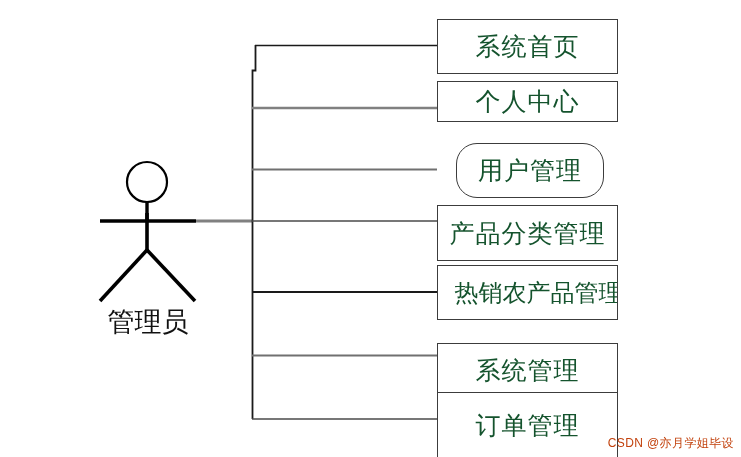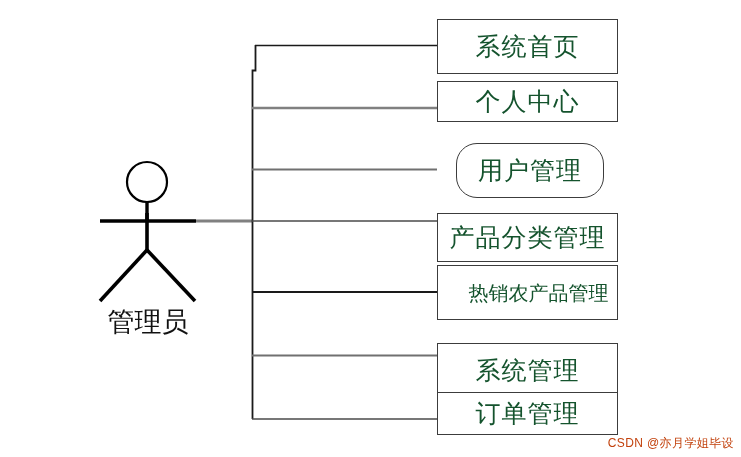--- a/index.html
+++ b/index.html
@@ -38,21 +38,21 @@
   }
   .usecase-label {
     color: #14532d;
     font-size: 25px;
     line-height: 1;
     letter-spacing: 1px;
     white-space: nowrap;
     font-family: "Liberation Sans", "DejaVu Sans", sans-serif;
   }
   .usecase-label.tight {
-    font-size: 20px;
+    font-size: 24px;
     letter-spacing: 0px;
     margin-left: 22px;
   }
   .actor-label {
     position: absolute;
     left: 96px;
     top: 308px;
     width: 104px;
     text-align: center;
     color: #111111;
@@ -106,33 +106,33 @@
   </div>
 
   <div class="usecase-box" style="left:437px; top:81px; width:181px; height:41px;">
     <span class="usecase-label">个人中心</span>
   </div>
 
   <div class="usecase-box" style="left:456px; top:143px; width:148px; height:55px;border-radius:21px;">
     <span class="usecase-label">用户管理</span>
   </div>
 
-  <div class="usecase-box" style="left:437px; top:213px; width:181px; height:49px;">
+  <div class="usecase-box" style="left:437px; top:205px; width:181px; height:56px;">
     <span class="usecase-label">产品分类管理</span>
   </div>
 
   <div class="usecase-box" style="left:437px; top:265px; width:181px; height:55px;">
     <span class="usecase-label tight">热销农产品管理</span>
   </div>
 
   <div class="usecase-box" style="left:437px; top:343px; width:181px; height:55px;">
     <span class="usecase-label">系统管理</span>
   </div>
 
-  <div class="usecase-box" style="left:437px; top:392px; width:181px; height:43px;">
+  <div class="usecase-box" style="left:437px; top:392px; width:181px; height:66px;">
     <span class="usecase-label">订单管理</span>
   </div>
 
   <div class="actor-label">管理员</div>
 
   <div class="watermark">CSDN @亦月学姐毕设</div>
 
 </div>
 
 </body></html>

